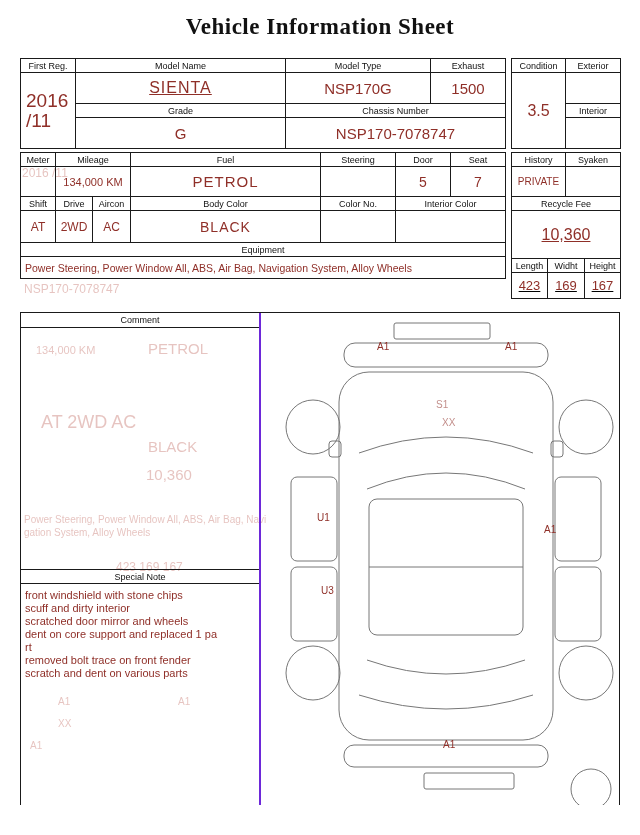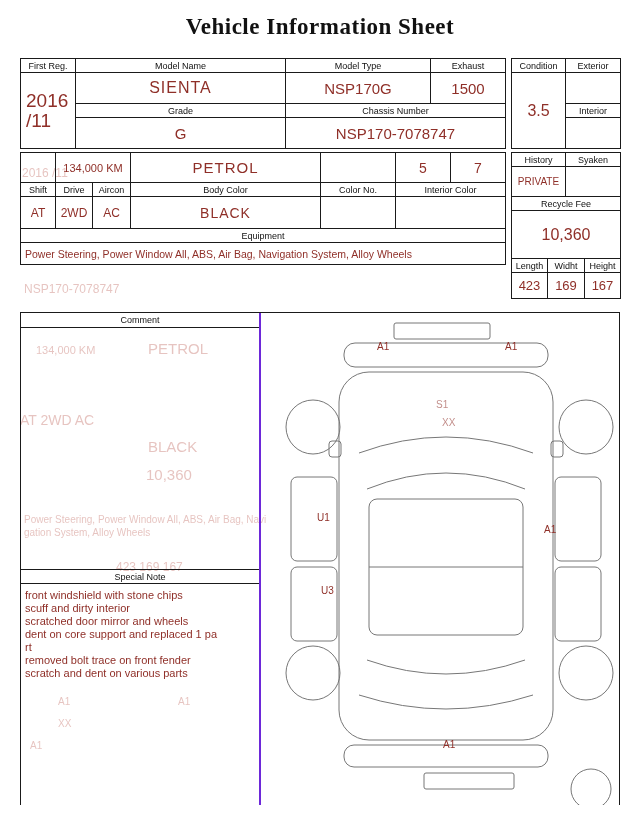--- a/index.html
+++ b/index.html
@@ -11,21 +11,21 @@
            font-family:"Liberation Serif", serif; font-weight:bold; font-size:23px;
            letter-spacing:.5px; color:#111; }
 
   table.tbl { position:absolute; border-collapse:collapse; table-layout:fixed; }
   table.tbl td { border:1px solid #1a1a1a; overflow:hidden; white-space:nowrap; }
   td.hdr { font-size:9px; color:#111; text-align:center; vertical-align:middle; height:14px; }
   td.val { color:#8f2f28; text-align:center; vertical-align:middle; }
 
   .firstreg { font-size:19px; line-height:20px; text-align:left !important; padding-left:5px; }
   .cond     { font-size:16px; }
-  .fs16 { font-size:16px; } .fs15 { font-size:15px; } .fs14 { font-size:14px; }
+  .fs16 { font-size:16px;text-decoration:underline; } .fs15 { font-size:15px; } .fs14 { font-size:14px; }
   .fs13 { font-size:13px; } .fs12 { font-size:12px; } .fs11 { font-size:11px; }
   .fs10 { font-size:10px; }
   .spread { letter-spacing:1px; }
   .equip { font-size:10.5px; text-align:left !important; padding-left:4px; }
 
   .bottom-box { position:absolute; left:20px; top:312px; width:600px; height:506px;
                 border:1px solid #1a1a1a; }
   .left-col { position:absolute; left:0; top:0; width:240px; height:100%;
               border-right:2px solid #6d28d9; }
   .box-hdr { position:absolute; left:0; width:100%; height:15px; font-size:9px; color:#111;
@@ -52,21 +52,21 @@
 
 <div class="sheet">
 
   <div class="title">Vehicle Information Sheet</div>
 
   <div class="watermark-layer">
       <span class="ghost" style="left: 22px; top: 166px; font-size: 12px;">2016 /11</span>
       <span class="ghost" style="left: 24px; top: 282px; font-size: 12px;">NSP170-7078747</span>
       <span class="ghost" style="left: 36px; top: 344px; font-size: 11px;">134,000 KM</span>
       <span class="ghost" style="left: 148px; top: 340px; font-size: 15px;">PETROL</span>
-      <span class="ghost" style="left: 20px; top: 412px; font-size: 14px;">AT  2WD  AC</span>
+      <span class="ghost" style="left: 41px; top: 412px; font-size: 18px;">AT  2WD  AC</span>
       <span class="ghost" style="left: 148px; top: 438px; font-size: 15px;">BLACK</span>
       <span class="ghost" style="left: 146px; top: 466px; font-size: 15px;">10,360</span>
       <span class="ghost" style="left: 24px; top: 514px; font-size: 10px;">Power Steering, Power Window  All, ABS, Air Bag, Navi</span>
       <span class="ghost" style="left: 24px; top: 527px; font-size: 10px;">gation System, Alloy Wheels</span>
       <span class="ghost" style="left: 116px; top: 560px; font-size: 12px;">423   169   167</span>
       <span class="ghost" style="left: 58px; top: 696px; font-size: 10px;">A1</span>
       <span class="ghost" style="left: 178px; top: 696px; font-size: 10px;">A1</span>
       <span class="ghost" style="left: 58px; top: 718px; font-size: 10px;">XX</span>
       <span class="ghost" style="left: 30px; top: 740px; font-size: 10px;">A1</span>
     </div>
@@ -132,20 +132,28 @@
     <colgroup>
       <col style="width:35px">
         <col style="width:37px">
         <col style="width:38px">
       <col style="width:190px">
         <col style="width:75px">
         <col style="width:55px">
         <col style="width:55px">
     </colgroup>
     <tbody>
+        <tr>
+      <td class="hdr">Meter</td>
+      <td class="hdr" colspan="2">Mileage</td>
+      <td class="hdr">Fuel</td>
+      <td class="hdr">Steering</td>
+      <td class="hdr">Door</td>
+      <td class="hdr">Seat</td>
+    </tr>
     <tr style="height:30px;">
       <td class="val fs11"></td>
       <td class="val fs11" colspan="2">134,000 KM</td>
       <td class="val fs15 spread">PETROL</td>
       <td class="val fs12"></td>
       <td class="val fs14">5</td>
       <td class="val fs14">7</td>
     </tr>
     <tr>
       <td class="hdr">Shift</td>
@@ -194,21 +202,21 @@
       <td class="hdr" colspan="6">Recycle Fee</td>
     </tr>
     <tr style="height:48px;">
       <td class="val fs16" colspan="6">10,360</td>
     </tr>
     <tr>
       <td class="hdr" colspan="2">Length</td>
       <td class="hdr" colspan="2">Widht</td>
       <td class="hdr" colspan="2">Height</td>
     </tr>
-    <tr style="height:26px;">
+    <tr style="height:26px;text-decoration:underline;">
       <td class="val fs13" colspan="2">423</td>
       <td class="val fs13" colspan="2">169</td>
       <td class="val fs13" colspan="2">167</td>
     </tr>
   </tbody>
     </table>
 
   <div class="bottom-box">
 
     <div class="left-col">

